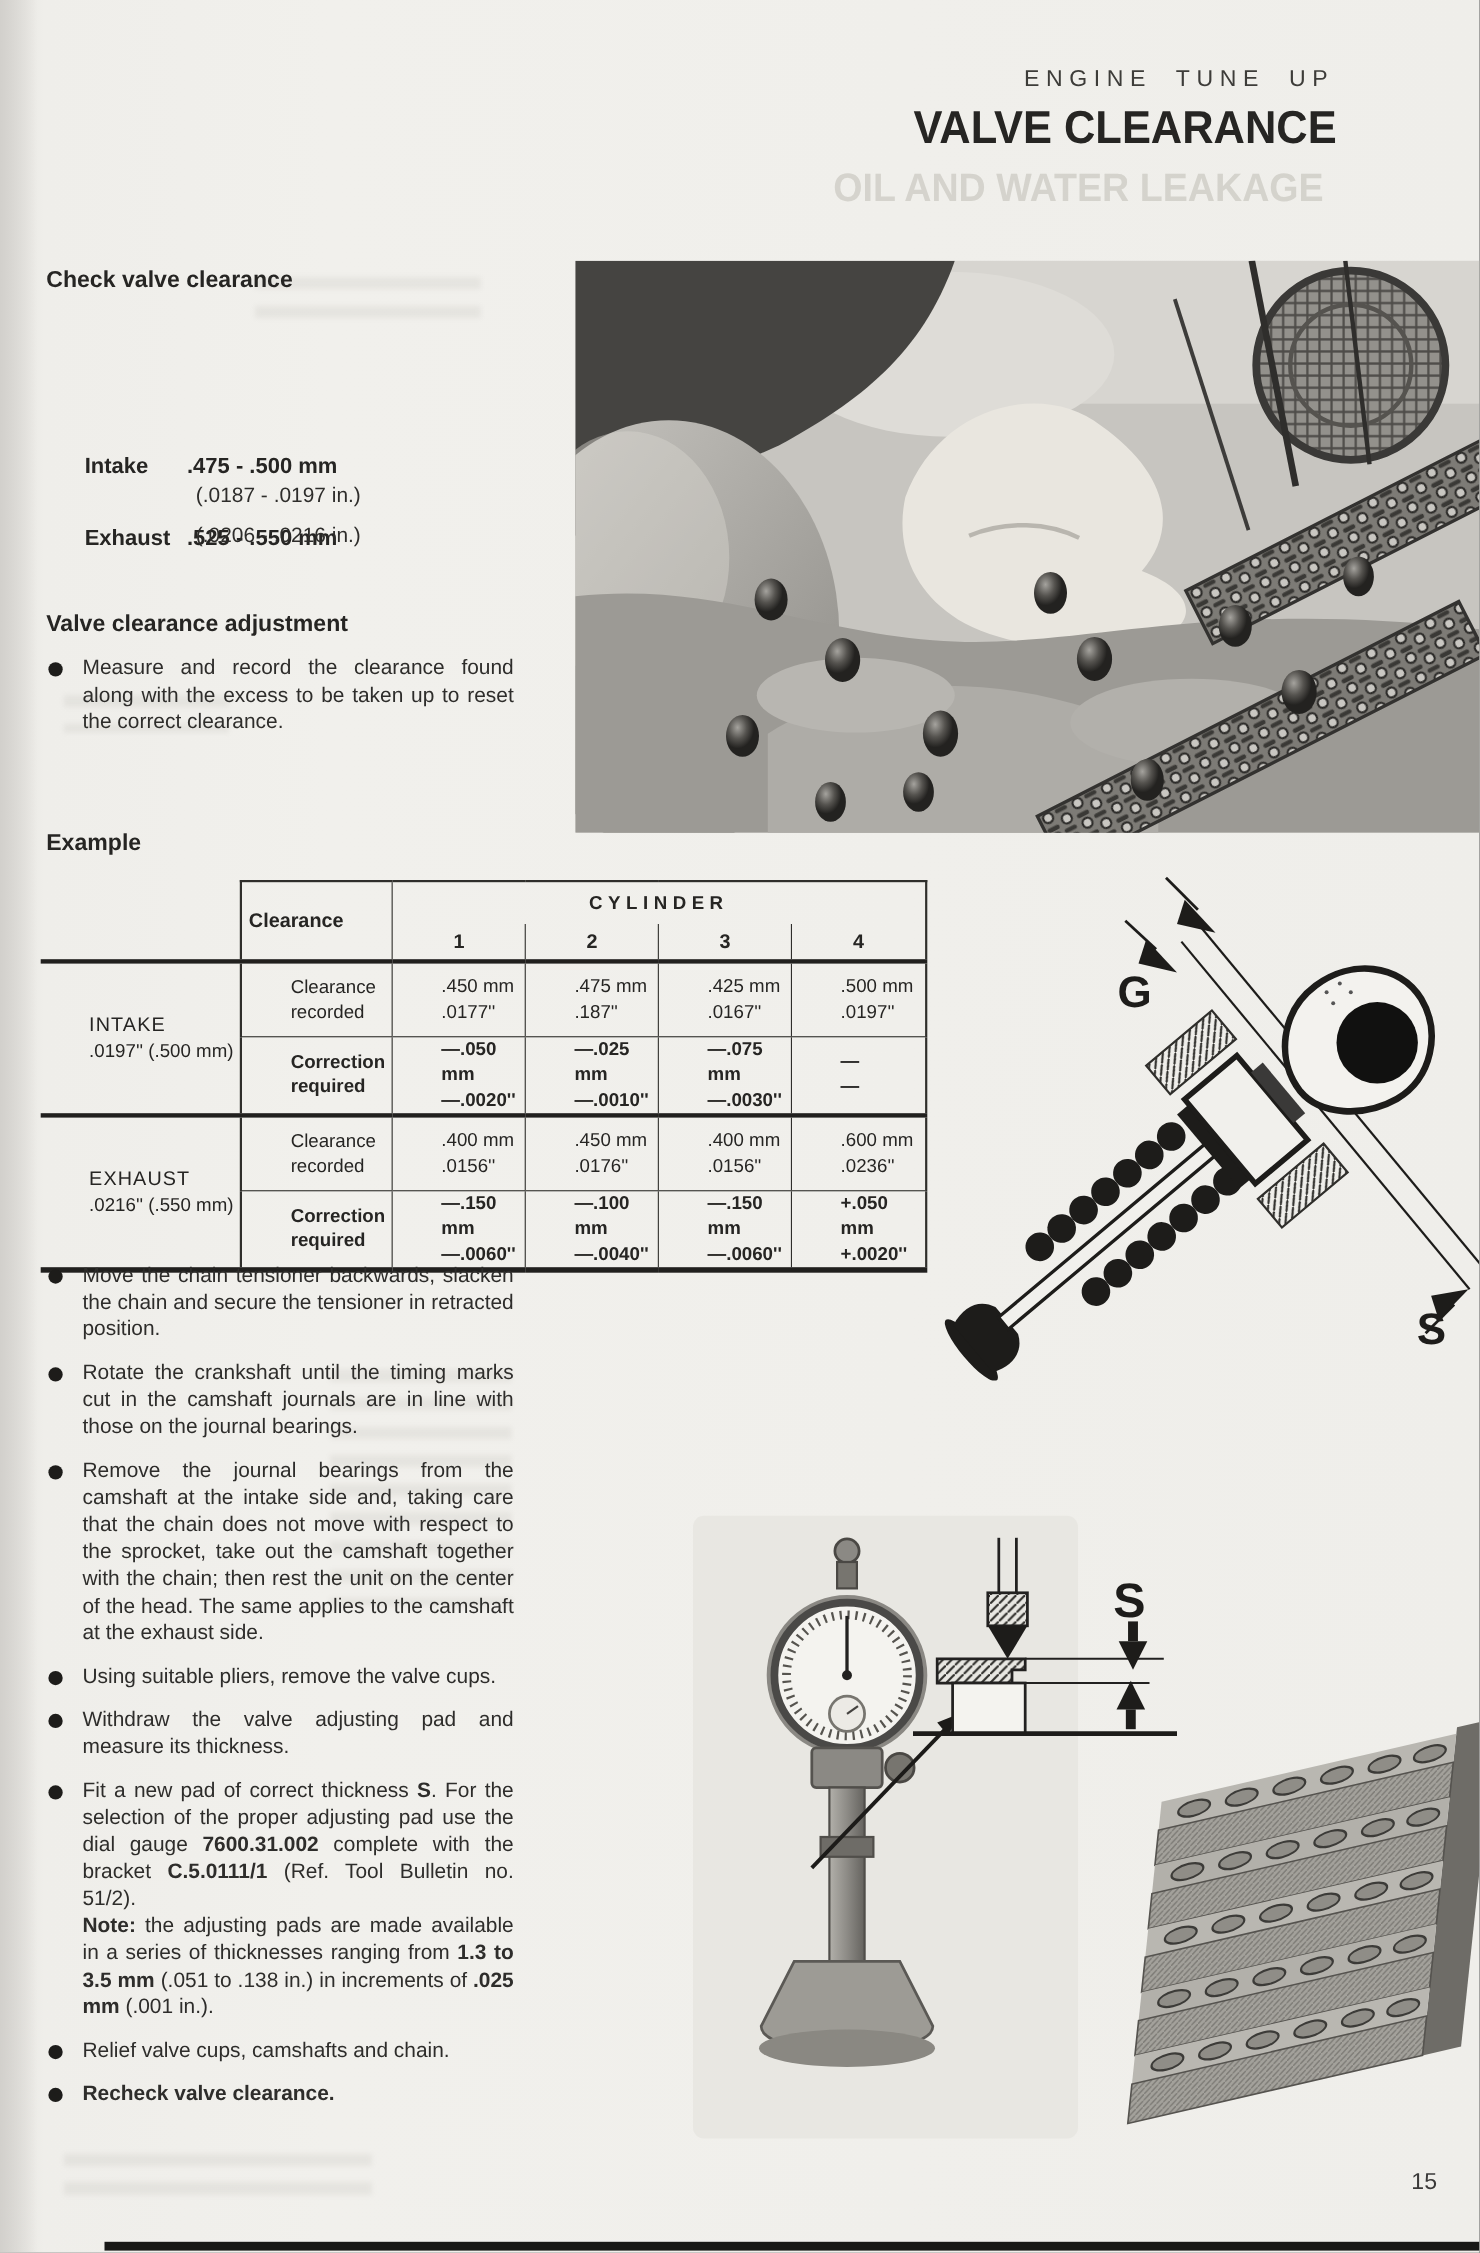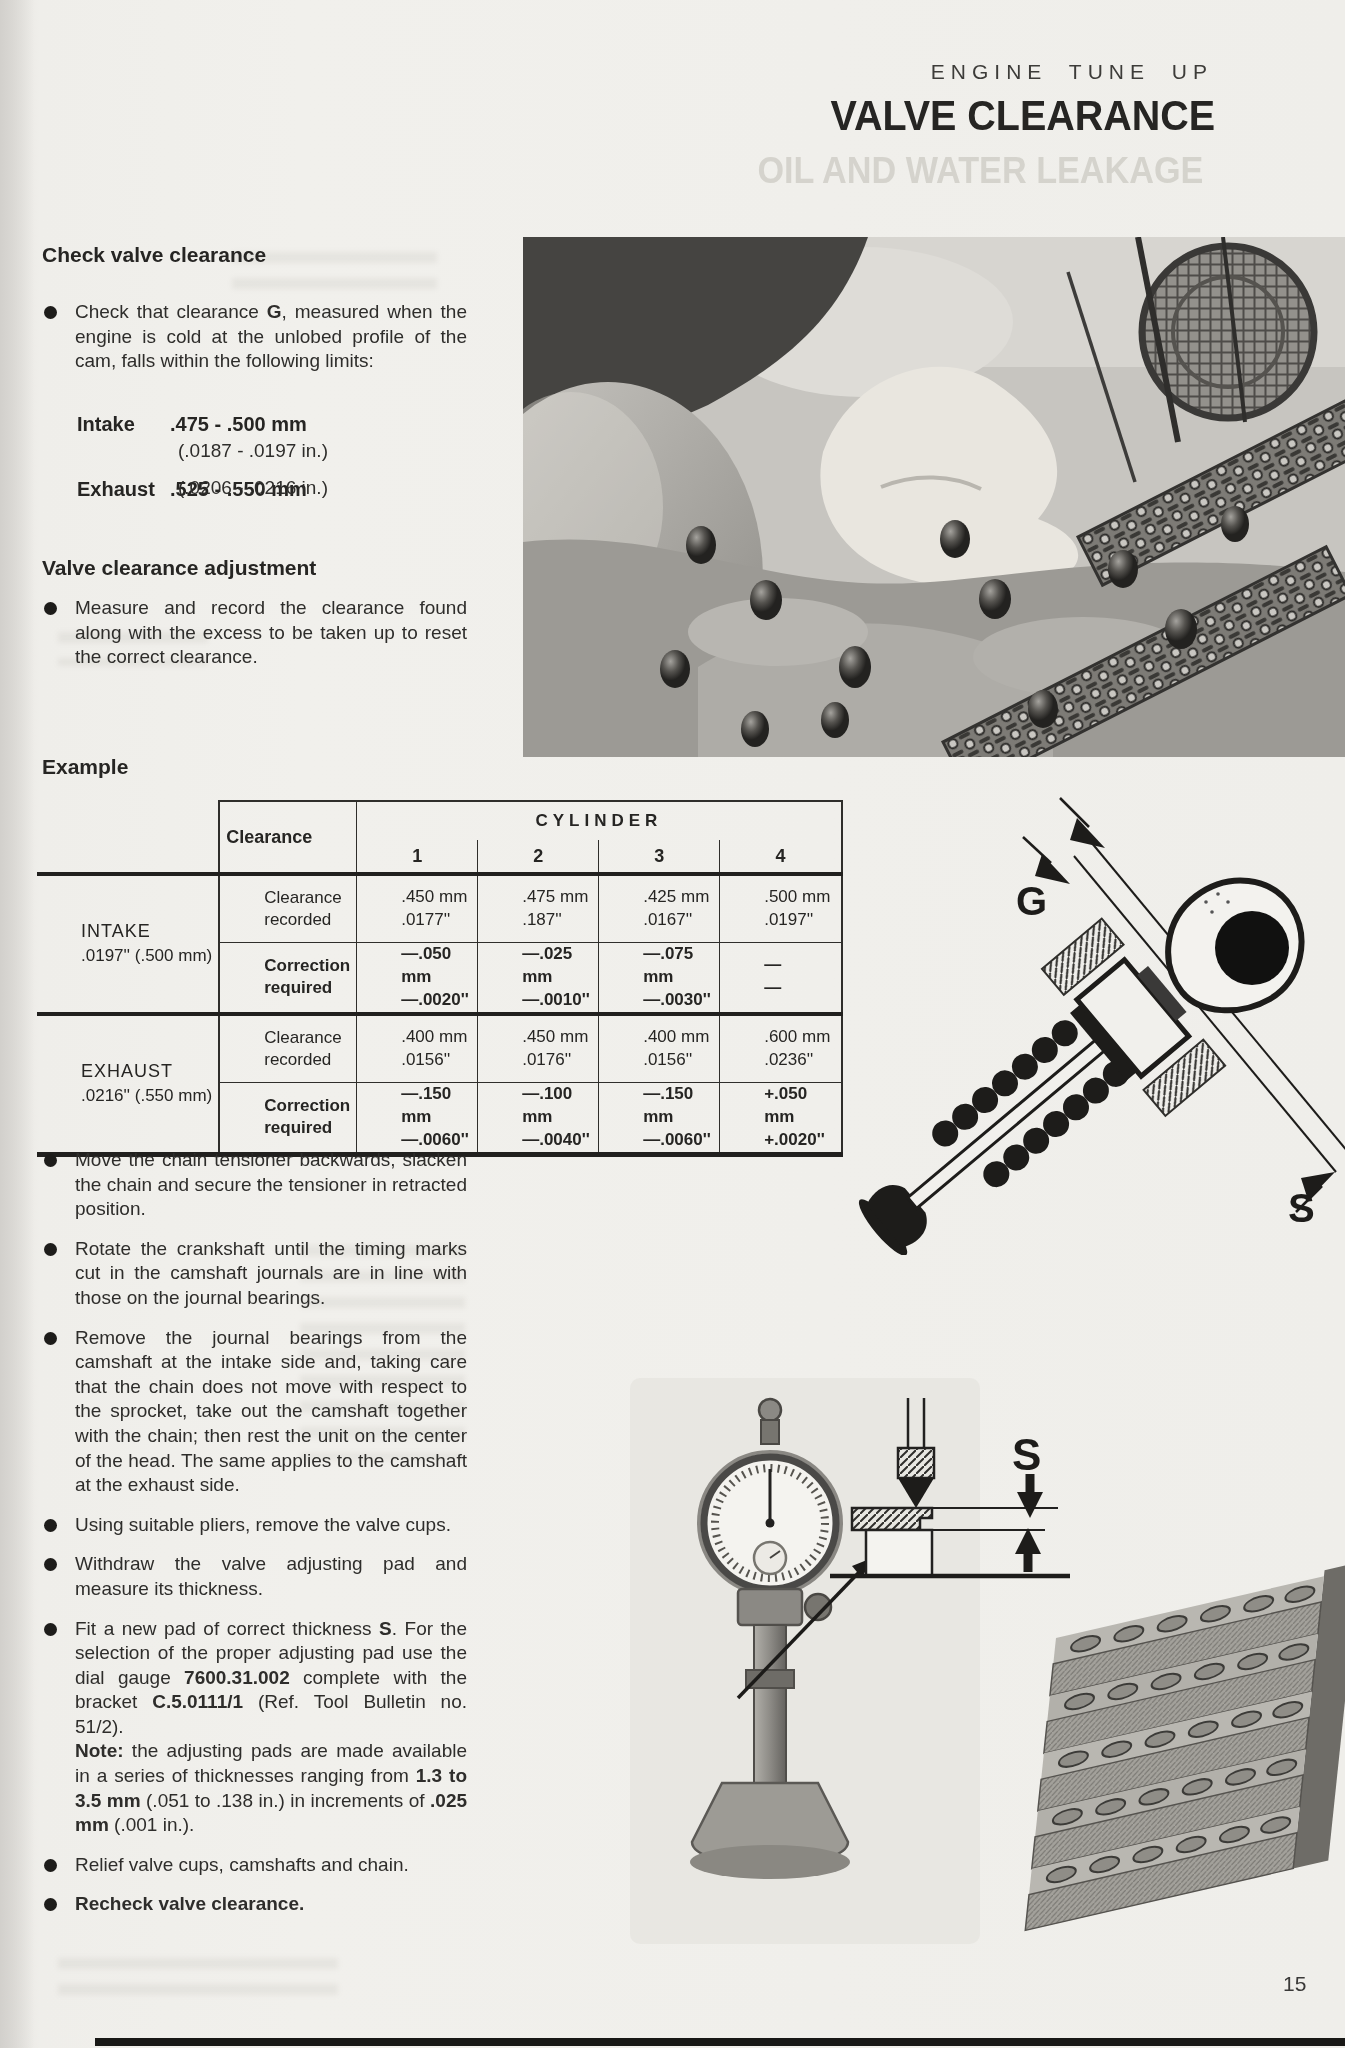--- a/index.html
+++ b/index.html
@@ -67,24 +67,20 @@
   <div class="smudge" style="left:232px;top:252px;width:205px;height:44px;"></div>
   <div class="smudge" style="left:58px;top:632px;width:150px;height:34px;"></div>
   <div class="smudge" style="left:300px;top:1245px;width:165px;height:215px;"></div>
   <div class="smudge" style="left:58px;top:1958px;width:280px;height:48px;"></div>
 
   <div class="kicker">ENGINE TUNE UP</div>
   <div class="title">VALVE CLEARANCE</div>
   <div class="ghost">OIL AND WATER LEAKAGE</div>
 
   <div class="h2" style="top:243px;">Check valve clearance</div>
-  <div class="b abs" style="left:37px;top:300px;">
-    <span class="dot"></span>
-    <p class="t"><span>Check that clearance </span><b>G</b><span>, measured when the engine is cold at the unlobed profile of the cam, falls within the following limits:</span></p>
-  </div>
 
   <div class="spec-row" style="top:413px;">
     <span>Intake</span>
     <span class="vals">.475 - .500 mm</span>
   </div>
   <div class="spec-sub" style="top:440px;">(.0187 - .0197 in.)</div>
 
   <div class="spec-row" style="top:478px;">
     <span>Exhaust</span>
     <span class="vals">.525 - .550 mm</span>

